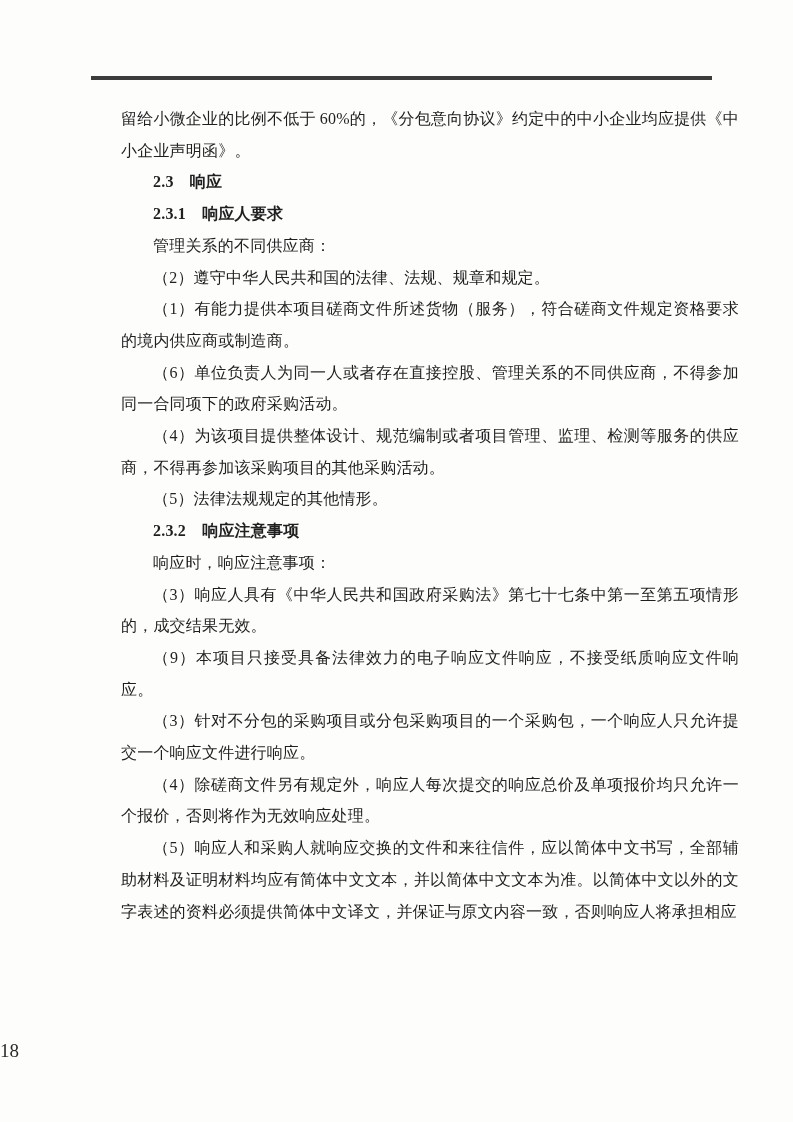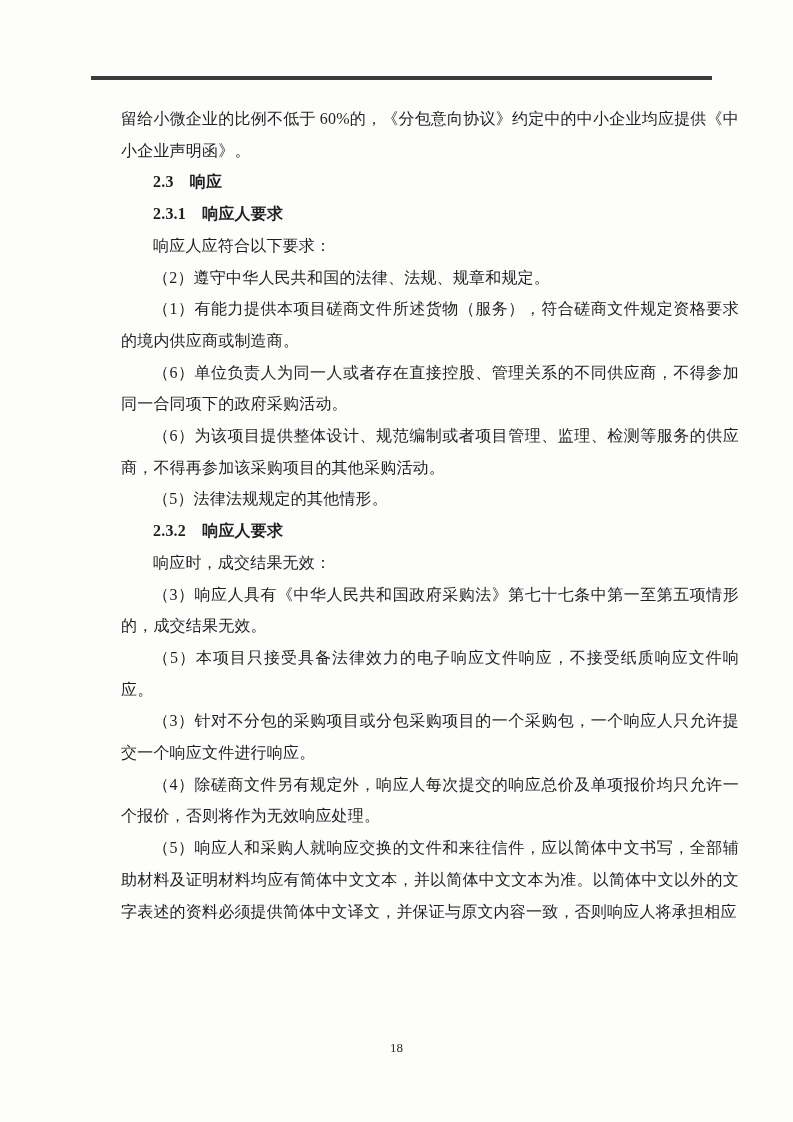--- a/index.html
+++ b/index.html
@@ -35,44 +35,43 @@
     margin-left: 26px;
   }
   .content p { margin: 0; text-indent: 2em; }
   .content p.no-indent { text-indent: 0; }
   .content p.heading { font-weight: bold; }
   .footer {
     position: absolute;
     top: 1040px;
     left: 0;
     width: 100%;
-    text-align: center;
-    font-size: 13px;
+    font-size: 19px;
     color: #2a2a2a;
   }
 </style>
 </head>
 <body>
 
 <div class="page">
   <div class="header-rule"></div>
 
   <div class="content">
     <p class="no-indent">留给小微企业的比例不低于 60%的，《分包意向协议》约定中的中小企业均应提供《中小企业声明函》。</p>
     <p class="heading">2.3　响应</p>
     <p class="heading">2.3.1　响应人要求</p>
-    <p>响应人应符合以下要求：</p>
+    <p>管理关系的不同供应商：</p>
     <p>（2）遵守中华人民共和国的法律、法规、规章和规定。</p>
     <p>（1）有能力提供本项目磋商文件所述货物（服务），符合磋商文件规定资格要求的境内供应商或制造商。</p>
     <p>（6）单位负责人为同一人或者存在直接控股、管理关系的不同供应商，不得参加同一合同项下的政府采购活动。</p>
-    <p>（6）为该项目提供整体设计、规范编制或者项目管理、监理、检测等服务的供应商，不得再参加该采购项目的其他采购活动。</p>
+    <p>（4）为该项目提供整体设计、规范编制或者项目管理、监理、检测等服务的供应商，不得再参加该采购项目的其他采购活动。</p>
     <p>（5）法律法规规定的其他情形。</p>
-    <p class="heading">2.3.2　响应人要求</p>
-    <p>响应时，成交结果无效：</p>
+    <p class="heading">2.3.2　响应注意事项</p>
+    <p>响应时，响应注意事项：</p>
     <p>（3）响应人具有《中华人民共和国政府采购法》第七十七条中第一至第五项情形的，成交结果无效。</p>
-    <p>（5）本项目只接受具备法律效力的电子响应文件响应，不接受纸质响应文件响应。</p>
+    <p>（9）本项目只接受具备法律效力的电子响应文件响应，不接受纸质响应文件响应。</p>
     <p>（3）针对不分包的采购项目或分包采购项目的一个采购包，一个响应人只允许提交一个响应文件进行响应。</p>
     <p>（4）除磋商文件另有规定外，响应人每次提交的响应总价及单项报价均只允许一个报价，否则将作为无效响应处理。</p>
     <p>（5）响应人和采购人就响应交换的文件和来往信件，应以简体中文书写，全部辅助材料及证明材料均应有简体中文文本，并以简体中文文本为准。以简体中文以外的文字表述的资料必须提供简体中文译文，并保证与原文内容一致，否则响应人将承担相应</p>
   </div>
 
   <div class="footer">18</div>
 </div>
 
 </body></html>

